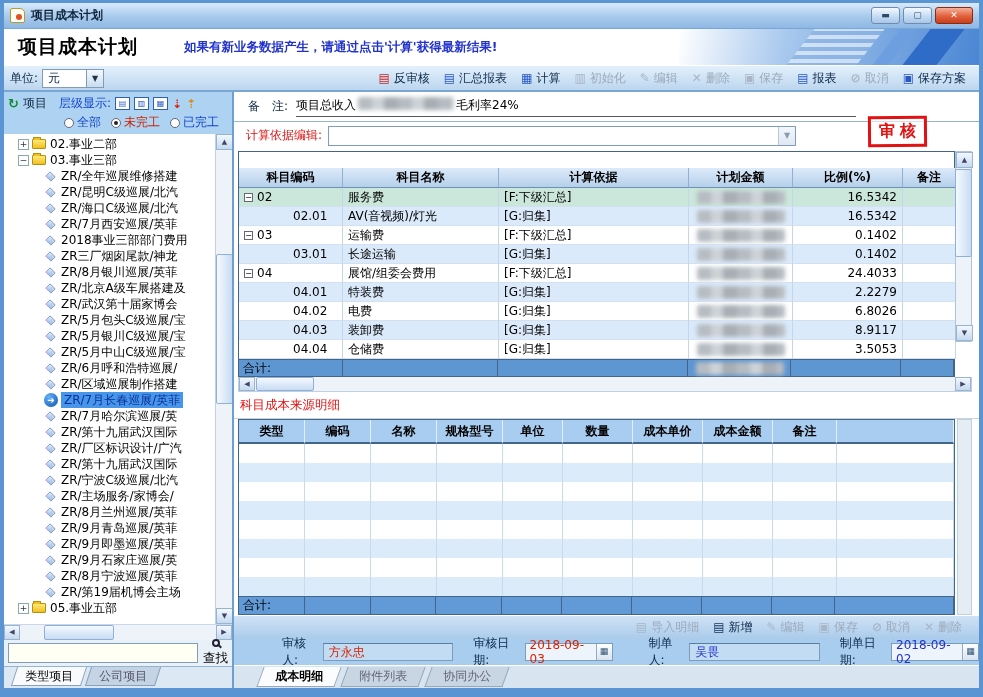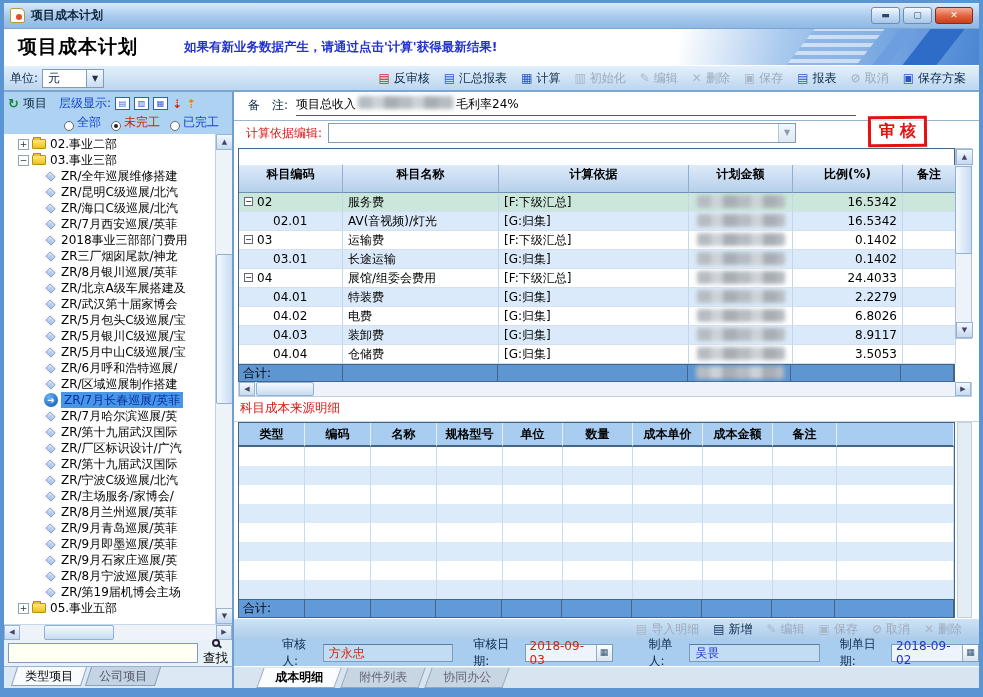--- a/index.html
+++ b/index.html
@@ -57,21 +57,21 @@
   
   .side-head { height:42px; background:#aed3f2; padding:3px 4px 0 4px; }
   .sh-row1 { display:flex; align-items:center; gap:4px; }
   .refresh-ic { color:#0f8a2a; font-weight:bold; font-size:13px; }
   .panel-title { color:#102a44; }
   .level-label { color:#1144cc; margin-left:8px; }
   .lv-ic { width:15px; height:13px; background:#fff; border:1px solid #3060a8; color:#2a58c8;
     font-size:8px; line-height:11px; text-align:center; }
   .sort-ic { font-weight:bold; font-size:12px; }
   .sh-row2 { display:flex; align-items:center; gap:10px; margin-top:2px; padding-left:56px; }
-  .radio-opt { display:flex; align-items:flex-end; gap:3px; }
+  .radio-opt { display:flex; align-items:center; gap:3px; }
   .radio { width:10px; height:10px; border-radius:50%; border:1px solid #667; background:#fff; position:relative; }
   .radio.checked::after { content:''; position:absolute; left:2px; top:2px; width:4px; height:4px;
     border-radius:50%; background:#222; }
 
   .tree { height:490px; position:relative; overflow:hidden; background:#fff; padding-top:2px; }
   .tree-inner { position:absolute; left:0; top:2px; right:17px; overflow:hidden; }
   .trow { height:16px; display:flex; align-items:center; white-space:nowrap; overflow:hidden; }
   .trow .ind-f { width:14px; flex:none; }
   .trow .ind-i { width:40px; flex:none; border-bottom:0; }
   .expand { width:11px; height:11px; flex:none; border:1px solid #8aa; background:#fff; color:#333;
@@ -131,29 +131,29 @@
   .calc-row { height:30px; display:flex; align-items:center; padding-left:12px; }
   .calc-label { color:#dd1111; margin-right:6px; }
   .calc-select { width:468px; height:20px; border:1px solid #7f9db9; background:#fff; display:flex; }
   .calc-select .sel-val { flex:1; }
   .sel-arrow-btn { width:17px; background:linear-gradient(#f2f7fd,#dfe8f2); border-left:1px solid #b8c8d8;
     color:#8a9ab0; font-size:8px; text-align:center; line-height:18px; }
 
   .sub-wrap { margin:2px 0 0 4px; width:734px; position:relative; }
   .sub-grid { display:grid; grid-template-columns:104px 156px 190px 104px 110px 53px; width:717px;
     border:1px solid #44658a; border-bottom:none; }
-  .sg-h { height:28px; line-height:19px; text-align:center; font-weight:bold; color:#000;
+  .sg-h { height:20px; line-height:19px; text-align:center; font-weight:bold; color:#000;
     background:linear-gradient(#ddeafa,#b5d0ea); border-right:1px solid #8fb0d0; border-bottom:1px solid #6d90b4;margin-top:16px; }
   .sg-c { height:19px; line-height:18px; border-right:1px solid #c4d6ea; border-bottom:1px solid #d2e0f0;
     padding:0 5px; white-space:nowrap; overflow:hidden; display:flex; align-items:center; }
   .sg-c.r { justify-content:flex-end; }
   .row-w { background:#fff; } .row-a { background:#dbeafa; } .row-s { background:#cbe7db; }
   .minus-box { width:9px; height:9px; border:1px solid #667; background:#fff; font-size:8px; line-height:7px;
     text-align:center; margin-right:4px; flex:none; }
-  .lvl1 { padding-left:34px; }
+  .lvl1 { padding-left:54px; }
   .sub-total { display:flex; width:717px; background:#5e96d2; border:1px solid #44658a; height:18px;
     line-height:16px; color:#000; }
   .sub-total .tc { border-right:1px solid #44658a; padding:0 4px; display:flex; align-items:center; }
   .sub-vscroll { position:absolute; right:0; top:0; width:17px; height:191px; background:#eef3fa;
     border:1px solid #b0c4d8; }
   .sub-vscroll .sb-thumb { top:17px; height:88px; left:-1px; }
   .sub-hscroll { width:734px; height:15px; background:#eef3fa; position:relative; border:1px solid #c0d0e0;
     border-top:none; margin-top:0; }
   .sub-hscroll .sh-arrow { height:14px; line-height:12px; }
   .sub-hscroll .sh-thumb { position:absolute; left:17px; top:0; width:58px; height:14px;

